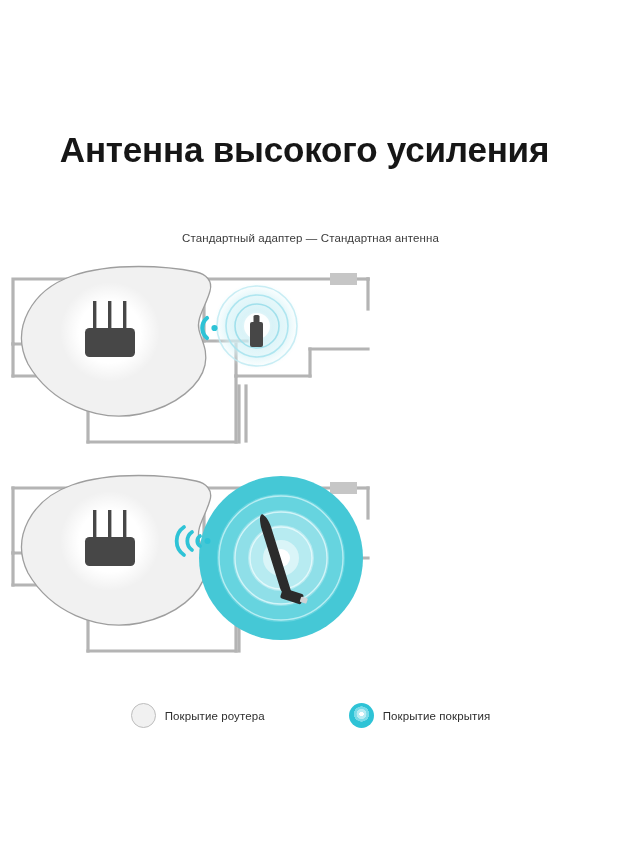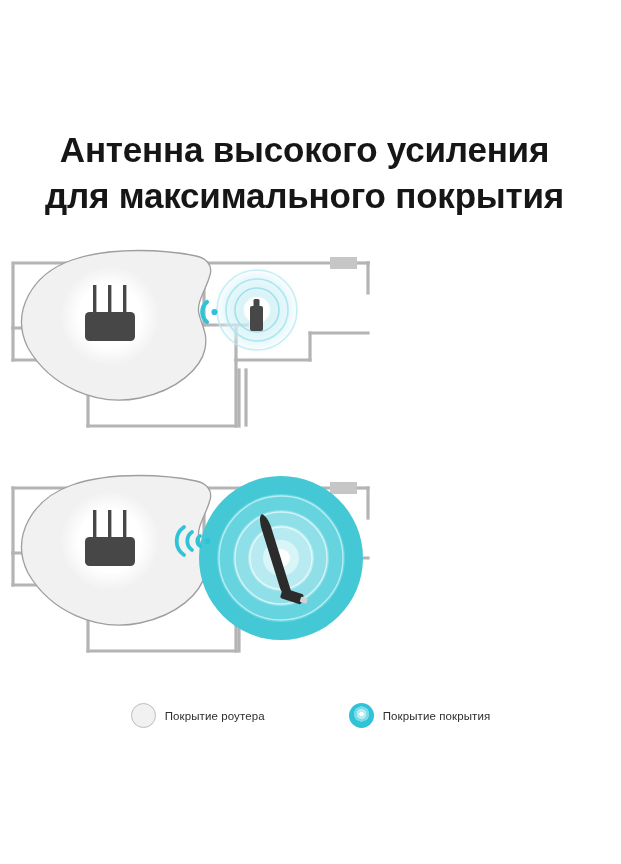--- a/index.html
+++ b/index.html
@@ -115,24 +115,24 @@
     letter-spacing: 0.1px;
   }
 </style>
 </head>
 <body>
 
 <div class="page">
 
   <h1 class="headline">
     <span>Антенна высокого усиления</span>
-    <span class="l2">для максимального покрытия</span>
   </h1>
 
   <section class="diagram-block" id="block-standard">
+    <div class="diagram-caption">Стандартный адаптер — Стандартная антенна</div>
 
     <div class="floorplan-wrap">
       <svg width="621" height="205" viewBox="0 0 621 205" xmlns="http://www.w3.org/2000/svg">
         <defs>
 
           <radialGradient id="routerGlow1" cx="50%" cy="50%" r="50%">
             <stop offset="0%" stop-color="#ffffff" stop-opacity="1"></stop>
             <stop offset="62%" stop-color="#ffffff" stop-opacity="1"></stop>
             <stop offset="100%" stop-color="#ffffff" stop-opacity="0"></stop>
           </radialGradient>

